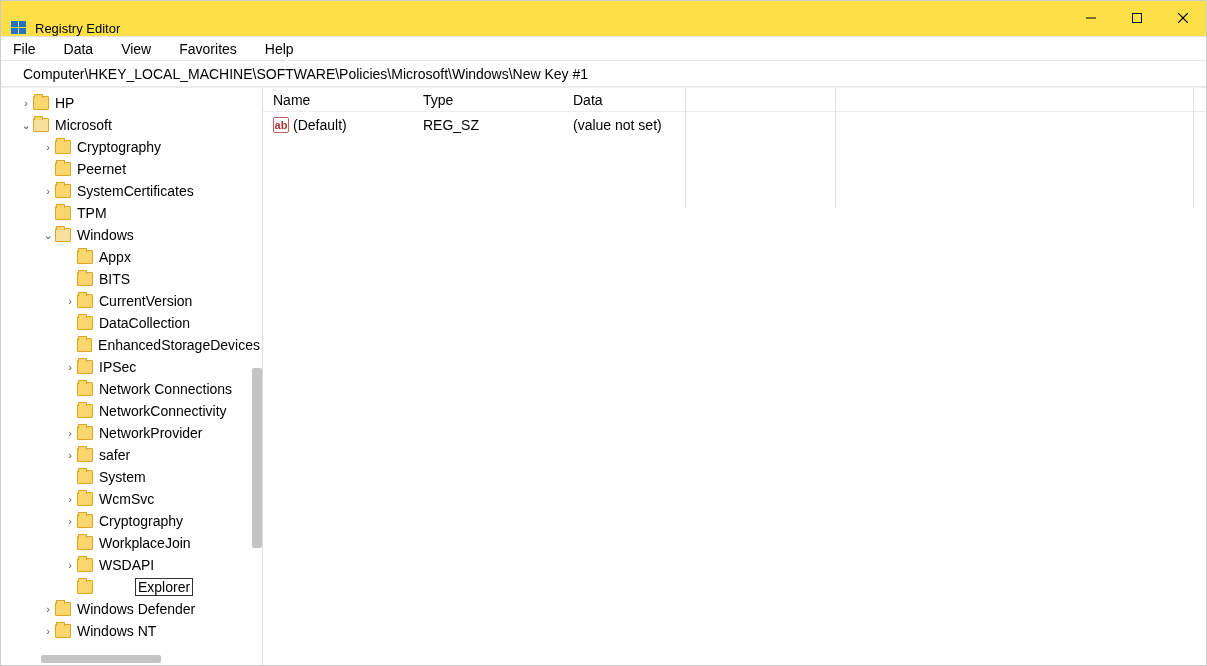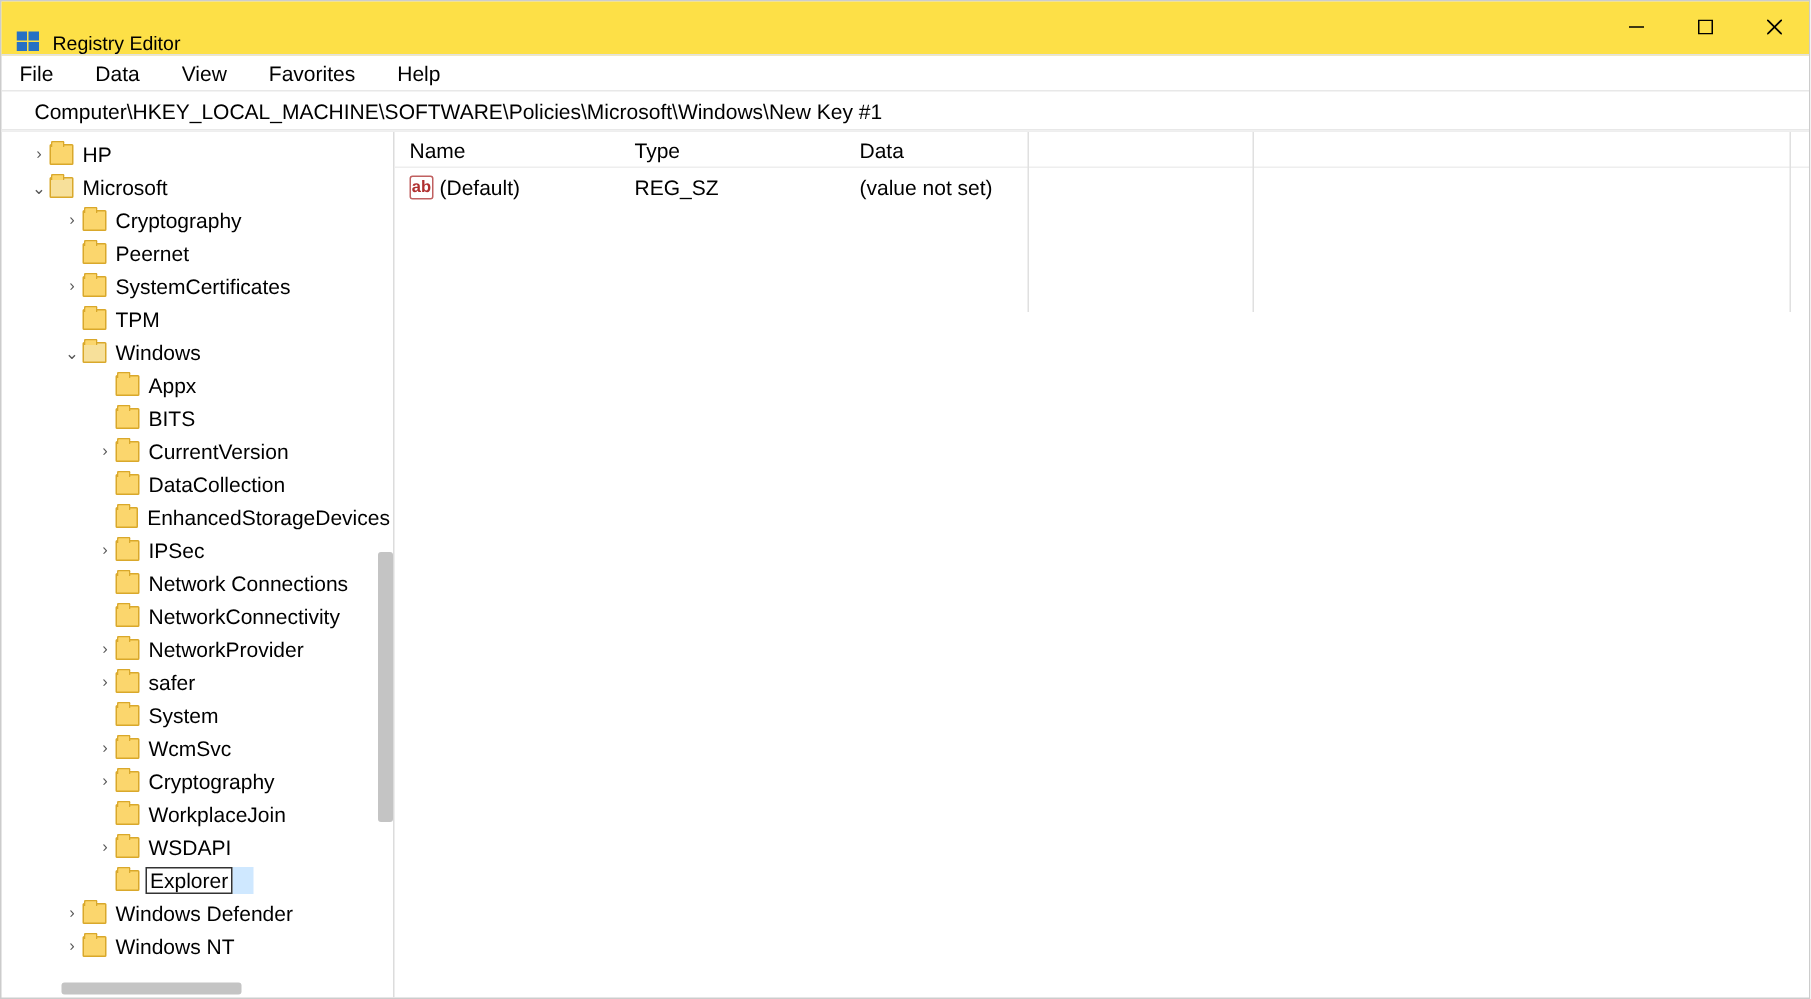--- a/index.html
+++ b/index.html
@@ -20,21 +20,21 @@
   .tree { font-size:14px; padding-bottom:14px;}
   .node { display:flex; align-items:center; height:22px; white-space:nowrap; cursor:default;}
   .chev { width:14px; text-align:center; color:#5a5a5a; font-size:11px;}
   .chev.empty{ color:transparent;}
   .folder { width:16px; height:14px; margin-right:4px; background:#fbd66d; border:1px solid #d9a82b; border-radius:1px; position:relative; display:inline-block;}
   .folder::before{ content:""; position:absolute; top:-3px; left:0; width:7px; height:3px; background:#fbd66d;border:1px solid #d9a82b; border-bottom:none; border-radius:1px 1px 0 0;}
   .folder.open{ background:#f7e09a;}
   .node .label{ padding:0 2px;}
   .node.editing .edit-box{ display:inline-block;}
   .edit-box{ display:none; border:1px solid #333; height:18px; padding:0 2px; font:inherit; outline:none; background:#fff;}
-  .edit-highlight{ background:#cfe8ff; padding-right:14px;}
+  .edit-highlight{ background:#cfe8ff; margin-left:38px;}
   .list-pane { flex:1 1 auto; position:relative; overflow:hidden;}
   .list-header{ display:flex; height:24px; align-items:center; border-bottom:1px solid #eee; font-size:14px; color:#000; padding-left:10px;}
   .col-name{ width:150px;}
   .col-type{ width:150px;}
   .col-data{ flex:1 1 auto;}
   .list-row{ display:flex; height:26px; align-items:center; padding-left:10px; font-size:14px;}
   .val-icon{ width:16px; height:16px; border:1px solid #c06060; background:#fff; display:inline-flex; align-items:center; justify-content:center; margin-right:4px; font-size:11px; font-weight:bold; color:#b03030; border-radius:2px;}
   .vsep{ position:absolute; width:1px; background:#e0e0e0; top:0; height:120px;}
   .vsep.one{ left:422px;} .vsep.two{ left:572px;} .vsep.three{ left:930px;}
 </style>

